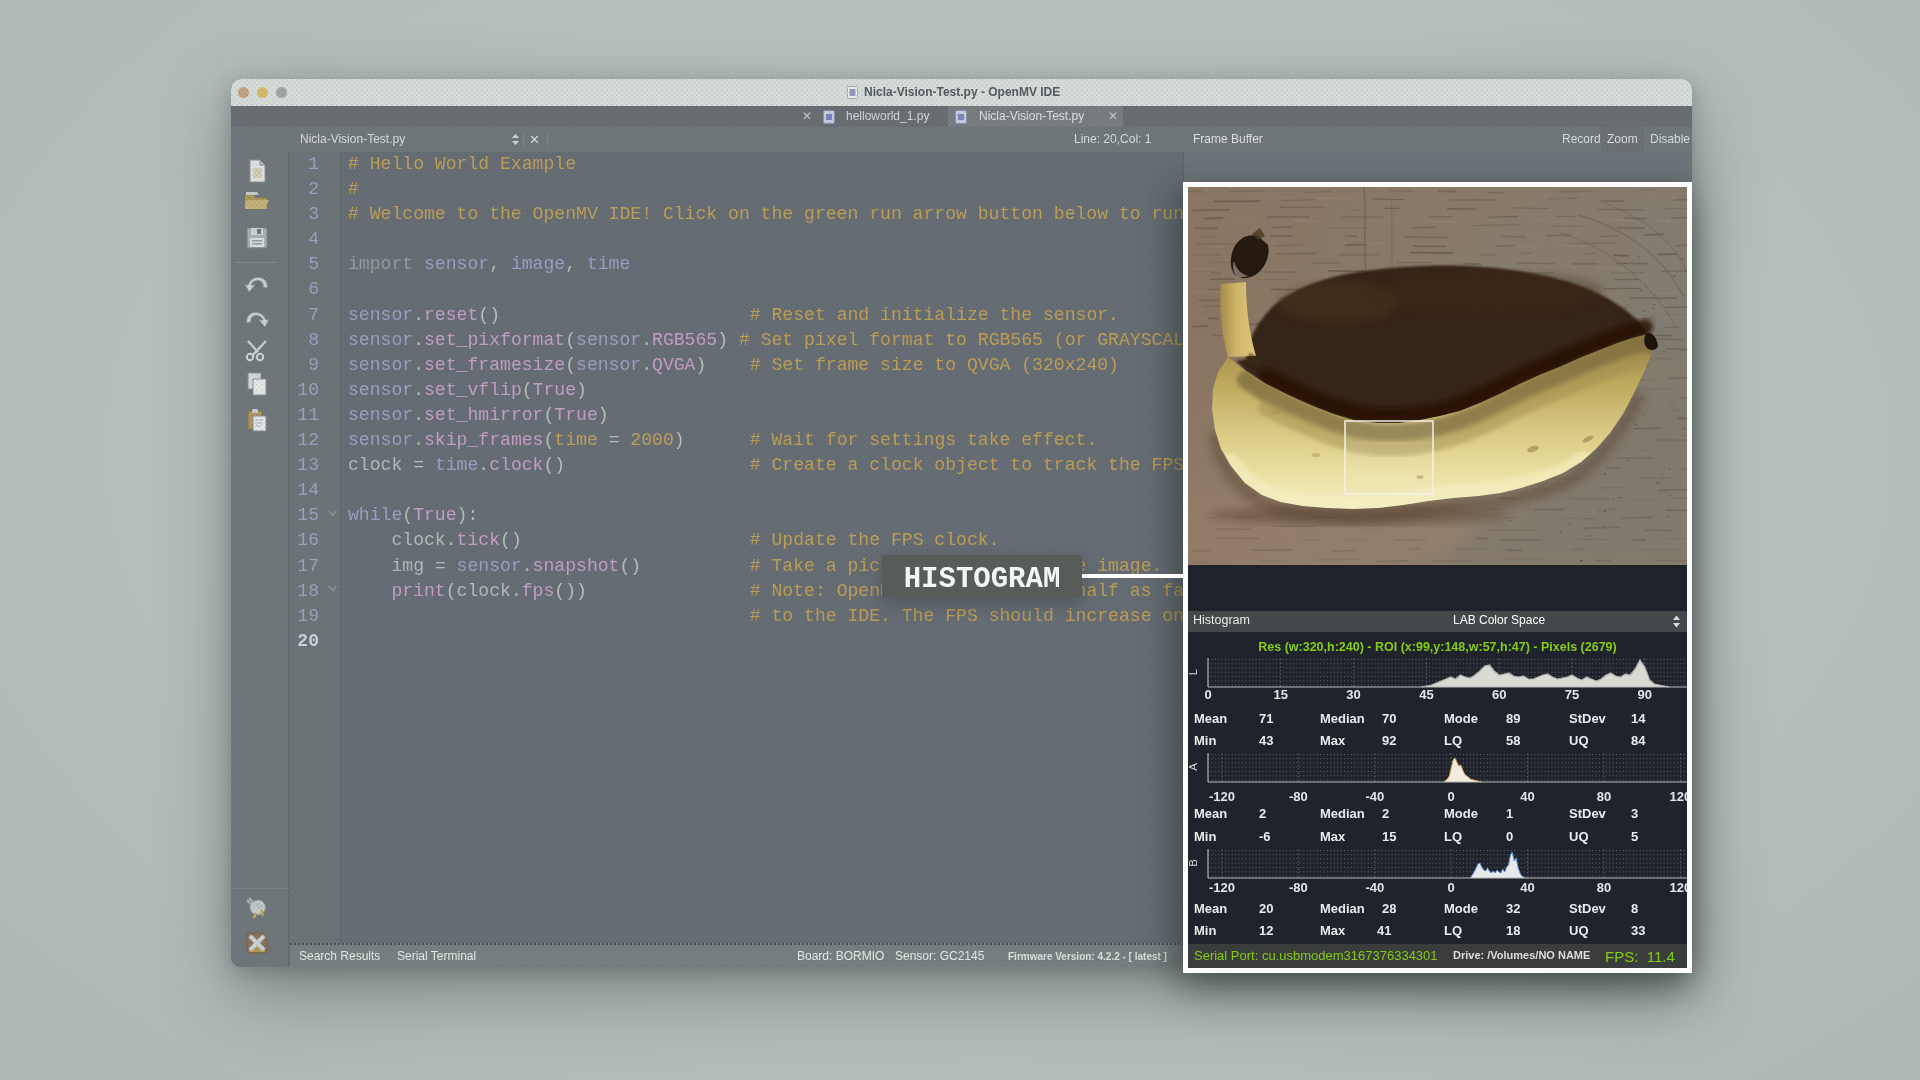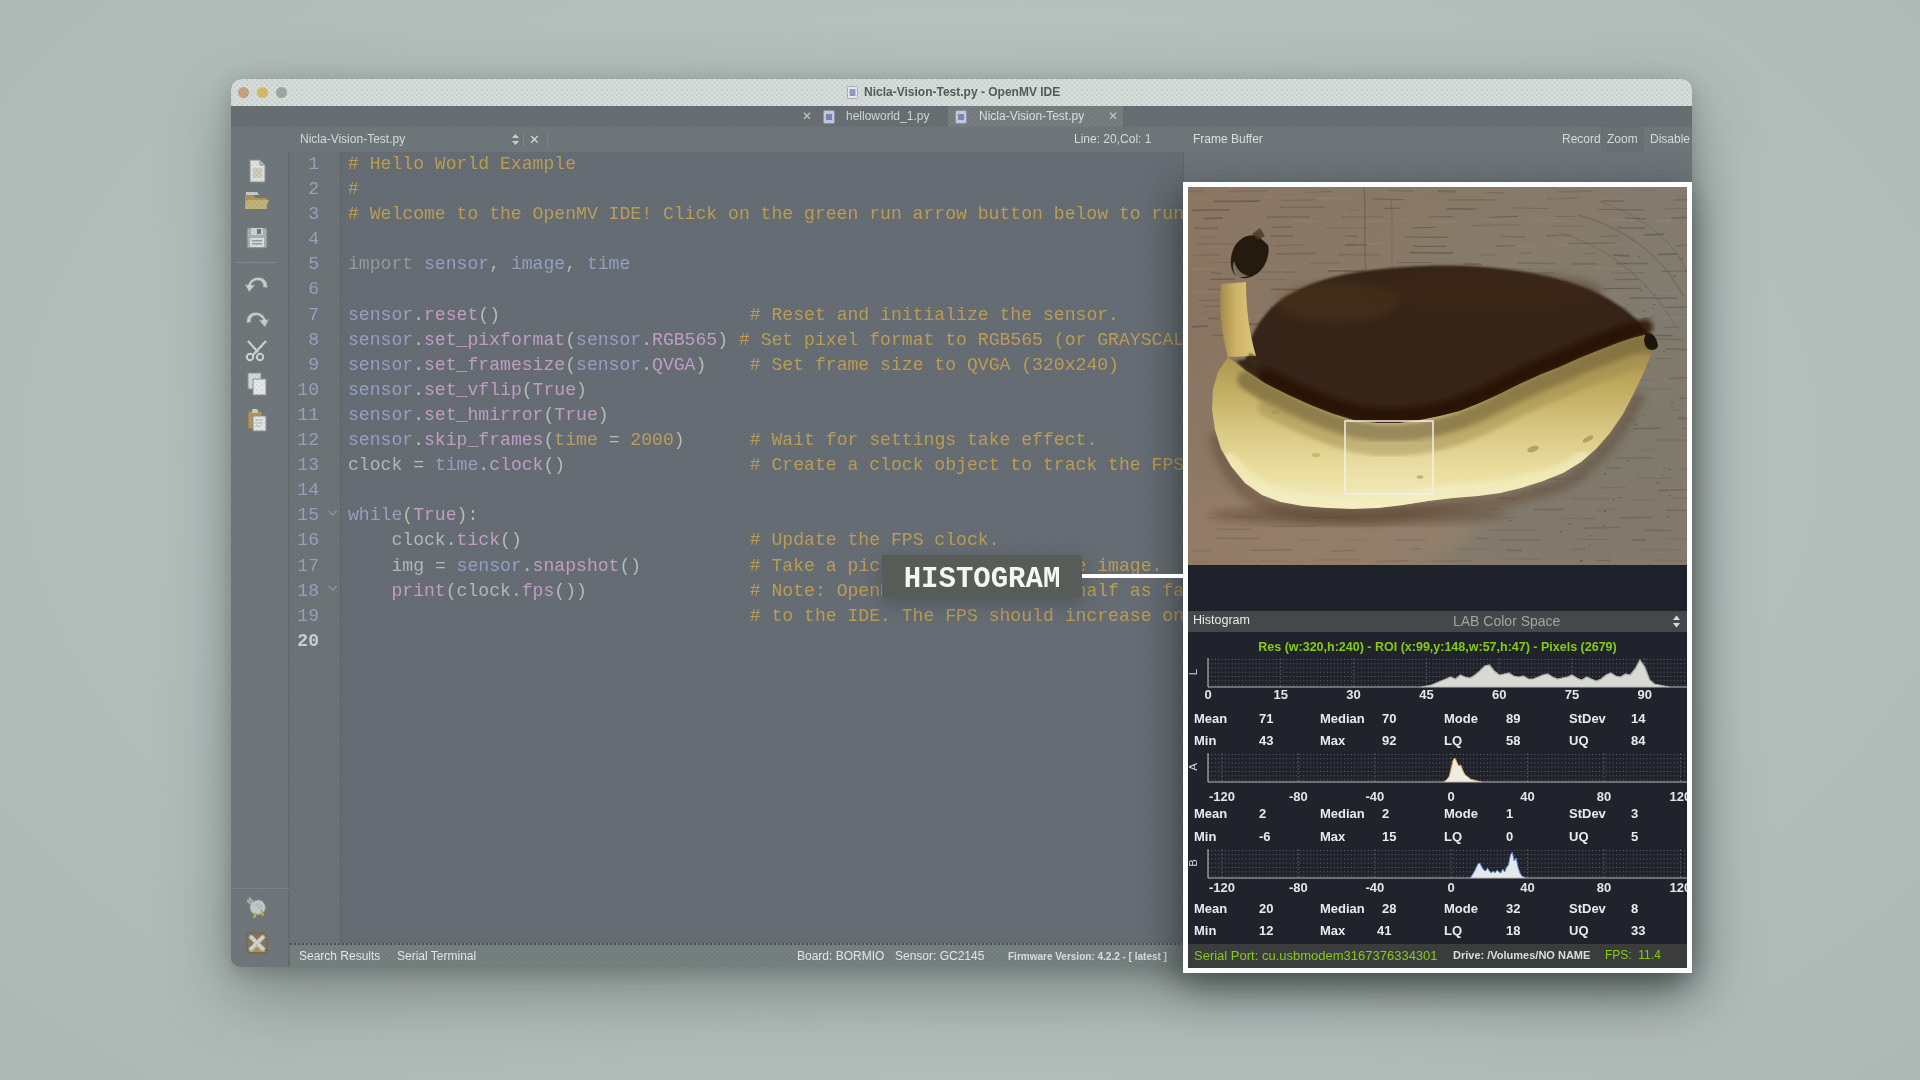--- a/index.html
+++ b/index.html
@@ -606,21 +606,21 @@
 <ellipse cx="345" cy="262" rx="6" ry="2.8" transform="rotate(-18 345 262)" fill="#8a6f3c" opacity="0.5"></ellipse>
 <ellipse cx="400" cy="252" rx="6" ry="2.4" transform="rotate(-28 400 252)" fill="#8f6f3a" opacity="0.5"></ellipse>
 <ellipse cx="128" cy="268" rx="4.5" ry="2" fill="#b1974f" opacity="0.5"></ellipse>
 <ellipse cx="232" cy="290" rx="3.5" ry="1.8" fill="#8a6f3c" opacity="0.45"></ellipse>
 <ellipse cx="88" cy="225" rx="4" ry="2" fill="#a8873f" opacity="0.4"></ellipse>
 <rect x="157" y="234" width="88" height="73" fill="#ffffff" fill-opacity="0.07" stroke="#f3f1e6" stroke-width="1.5"></rect>
 </svg>
   <div class="pgap"></div>
   <div class="phead">
     <div class="ptxt" style="left:5px;top:2px;font-size:12.5px;color:#e9ebea">Histogram</div>
-    <div class="ptxt" style="left:265px;top:2px;font-size:14px;color:#a3a3a3">LAB Color Space</div>
+    <div class="ptxt" style="left:265px;top:2px;font-size:12px;color:#ffffff">LAB Color Space</div>
     <svg class="abs" style="left:484px;top:4px" width="9" height="13" viewBox="0 0 9 13">
         <path d="M4.5 0.5 L8 5 L1 5 Z" fill="#d9dcdb"></path>
         <path d="M4.5 12.5 L8 8 L1 8 Z" fill="#d9dcdb"></path>
       </svg>
   </div>
   <div class="pdark"></div>
 <div class="ptxt" style="left:0;top:453px;width:499px;text-align:center;font-weight:bold;font-size:12.5px">Res (w:320,h:240) - ROI (x:99,y:148,w:57,h:47) - Pixels (2679)</div>
 <svg class="abs" style="left:0;top:470px" width="499" height="33" viewBox="0 0 499 33">
       <line x1="20" y1="2.5" x2="499" y2="2.5" stroke="#c9ccd2" stroke-opacity="0.38" stroke-width="1" stroke-dasharray="1 2.4"></line>
       <line x1="20" y1="6.8" x2="499" y2="6.8" stroke="#c9ccd2" stroke-opacity="0.38" stroke-width="1" stroke-dasharray="1 2.4"></line>
@@ -745,15 +745,15 @@
 <div class="stat" style="left:71px;top:736.0px">12</div>
 <div class="stat" style="left:132px;top:736.0px">Max</div>
 <div class="stat" style="left:189px;top:736.0px">41</div>
 <div class="stat" style="left:256px;top:736.0px">LQ</div>
 <div class="stat" style="left:318px;top:736.0px">18</div>
 <div class="stat" style="left:381px;top:736.0px">UQ</div>
 <div class="stat" style="left:443px;top:736.0px">33</div>
   <div class="pserial">
     <div class="ptxt" style="left:6px;top:3.5px;font-size:13px">Serial Port: cu.usbmodem3167376334301</div>
     <div class="ptxt" style="left:265px;top:5px;font-size:11px;font-weight:bold;color:#dcdedd">Drive: /Volumes/NO NAME</div>
-    <div class="ptxt" style="left:417px;top:3.5px;font-size:12px">FPS:&nbsp; 11.4</div>
+    <div class="ptxt" style="left:417px;top:3.5px;font-size:15px">FPS:&nbsp; 11.4</div>
   </div>
 </div>
 
 </body></html>

